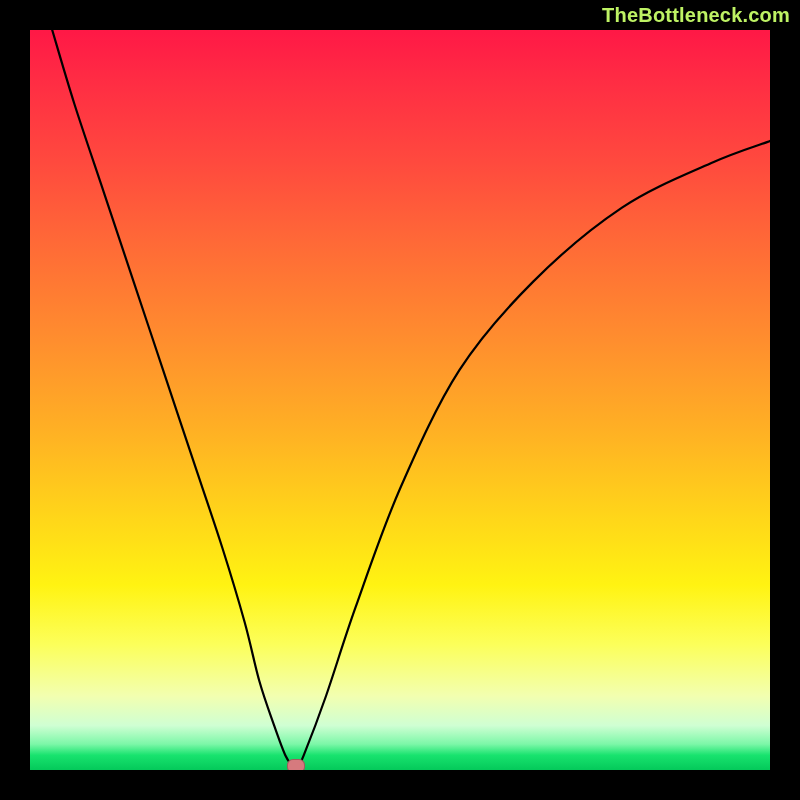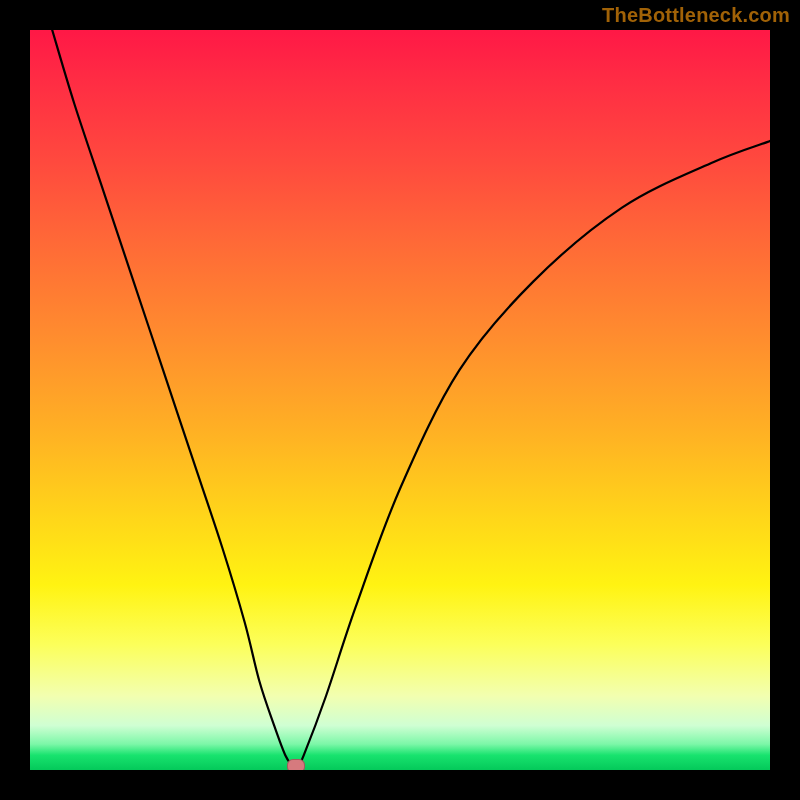--- a/index.html
+++ b/index.html
@@ -14,21 +14,21 @@
   .frame {
     position: relative;
     width: 800px;
     height: 800px;
     background: #000;
   }
   .watermark {
     position: absolute;
     top: 4px;
     right: 10px;
-    color: #a16207;
+    color: #bef264;
     font-size: 20px;
     font-weight: 600;
     letter-spacing: 0.2px;
     z-index: 5;
   }
   .plot-area {
     position: absolute;
     left: 30px;
     top: 30px;
     width: 740px;

